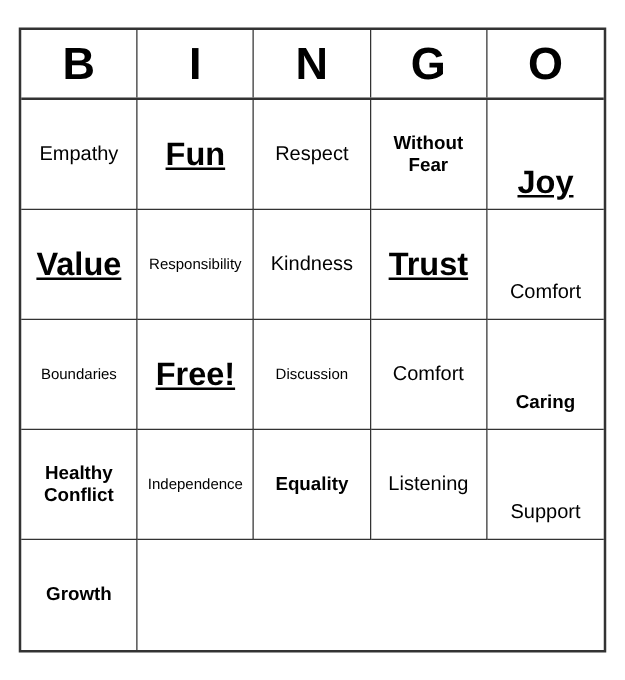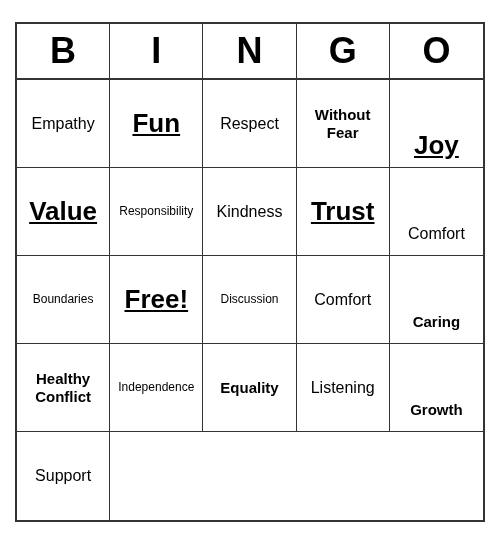--- a/index.html
+++ b/index.html
@@ -115,16 +115,16 @@
       <div class="bingo-cell size-md">Comfort</div>
       <div class="bingo-cell size-sm">Boundaries</div>
       <div class="bingo-cell size-xl">Free!</div>
       <div class="bingo-cell size-sm">Discussion</div>
       <div class="bingo-cell size-md">Comfort</div>
       <div class="bingo-cell size-lg">Caring</div>
       <div class="bingo-cell size-lg">Healthy Conflict</div>
       <div class="bingo-cell size-sm">Independence</div>
       <div class="bingo-cell size-lg">Equality</div>
       <div class="bingo-cell size-md">Listening</div>
+      <div class="bingo-cell size-md">Support</div>
       <div class="bingo-cell size-lg">Growth</div>
-      <div class="bingo-cell size-md">Support</div>
     </div>
 </div>
 
 </body></html>

